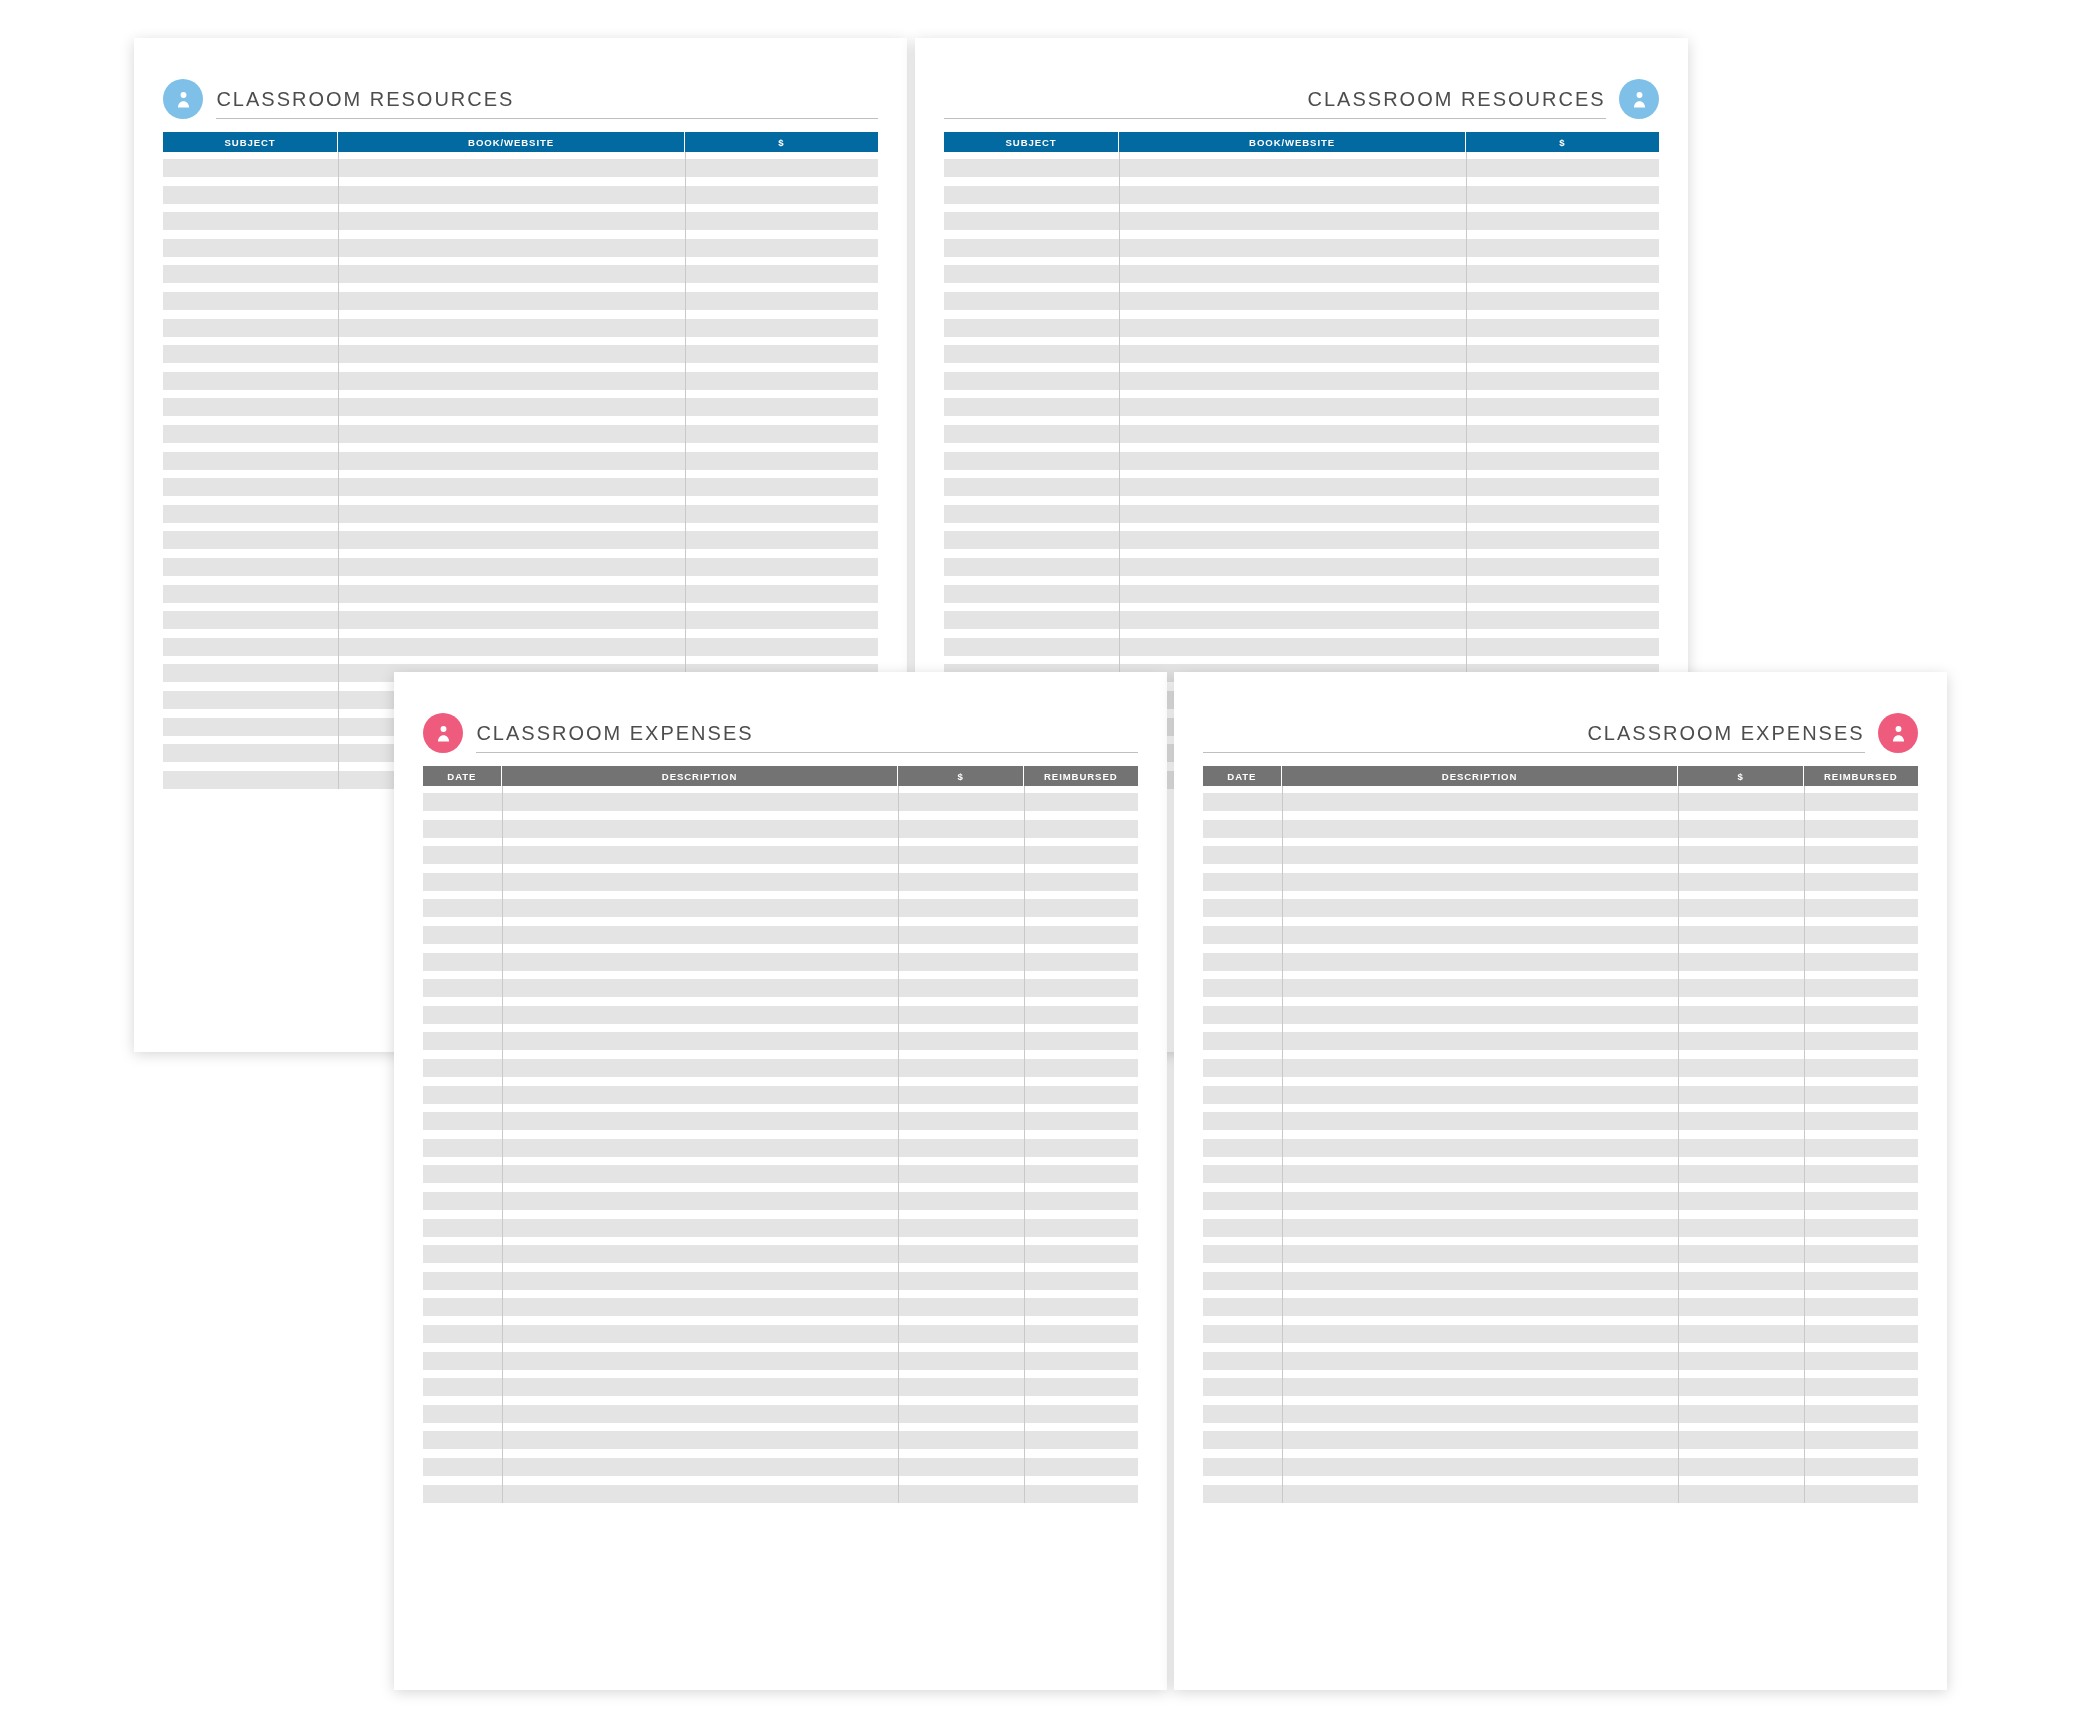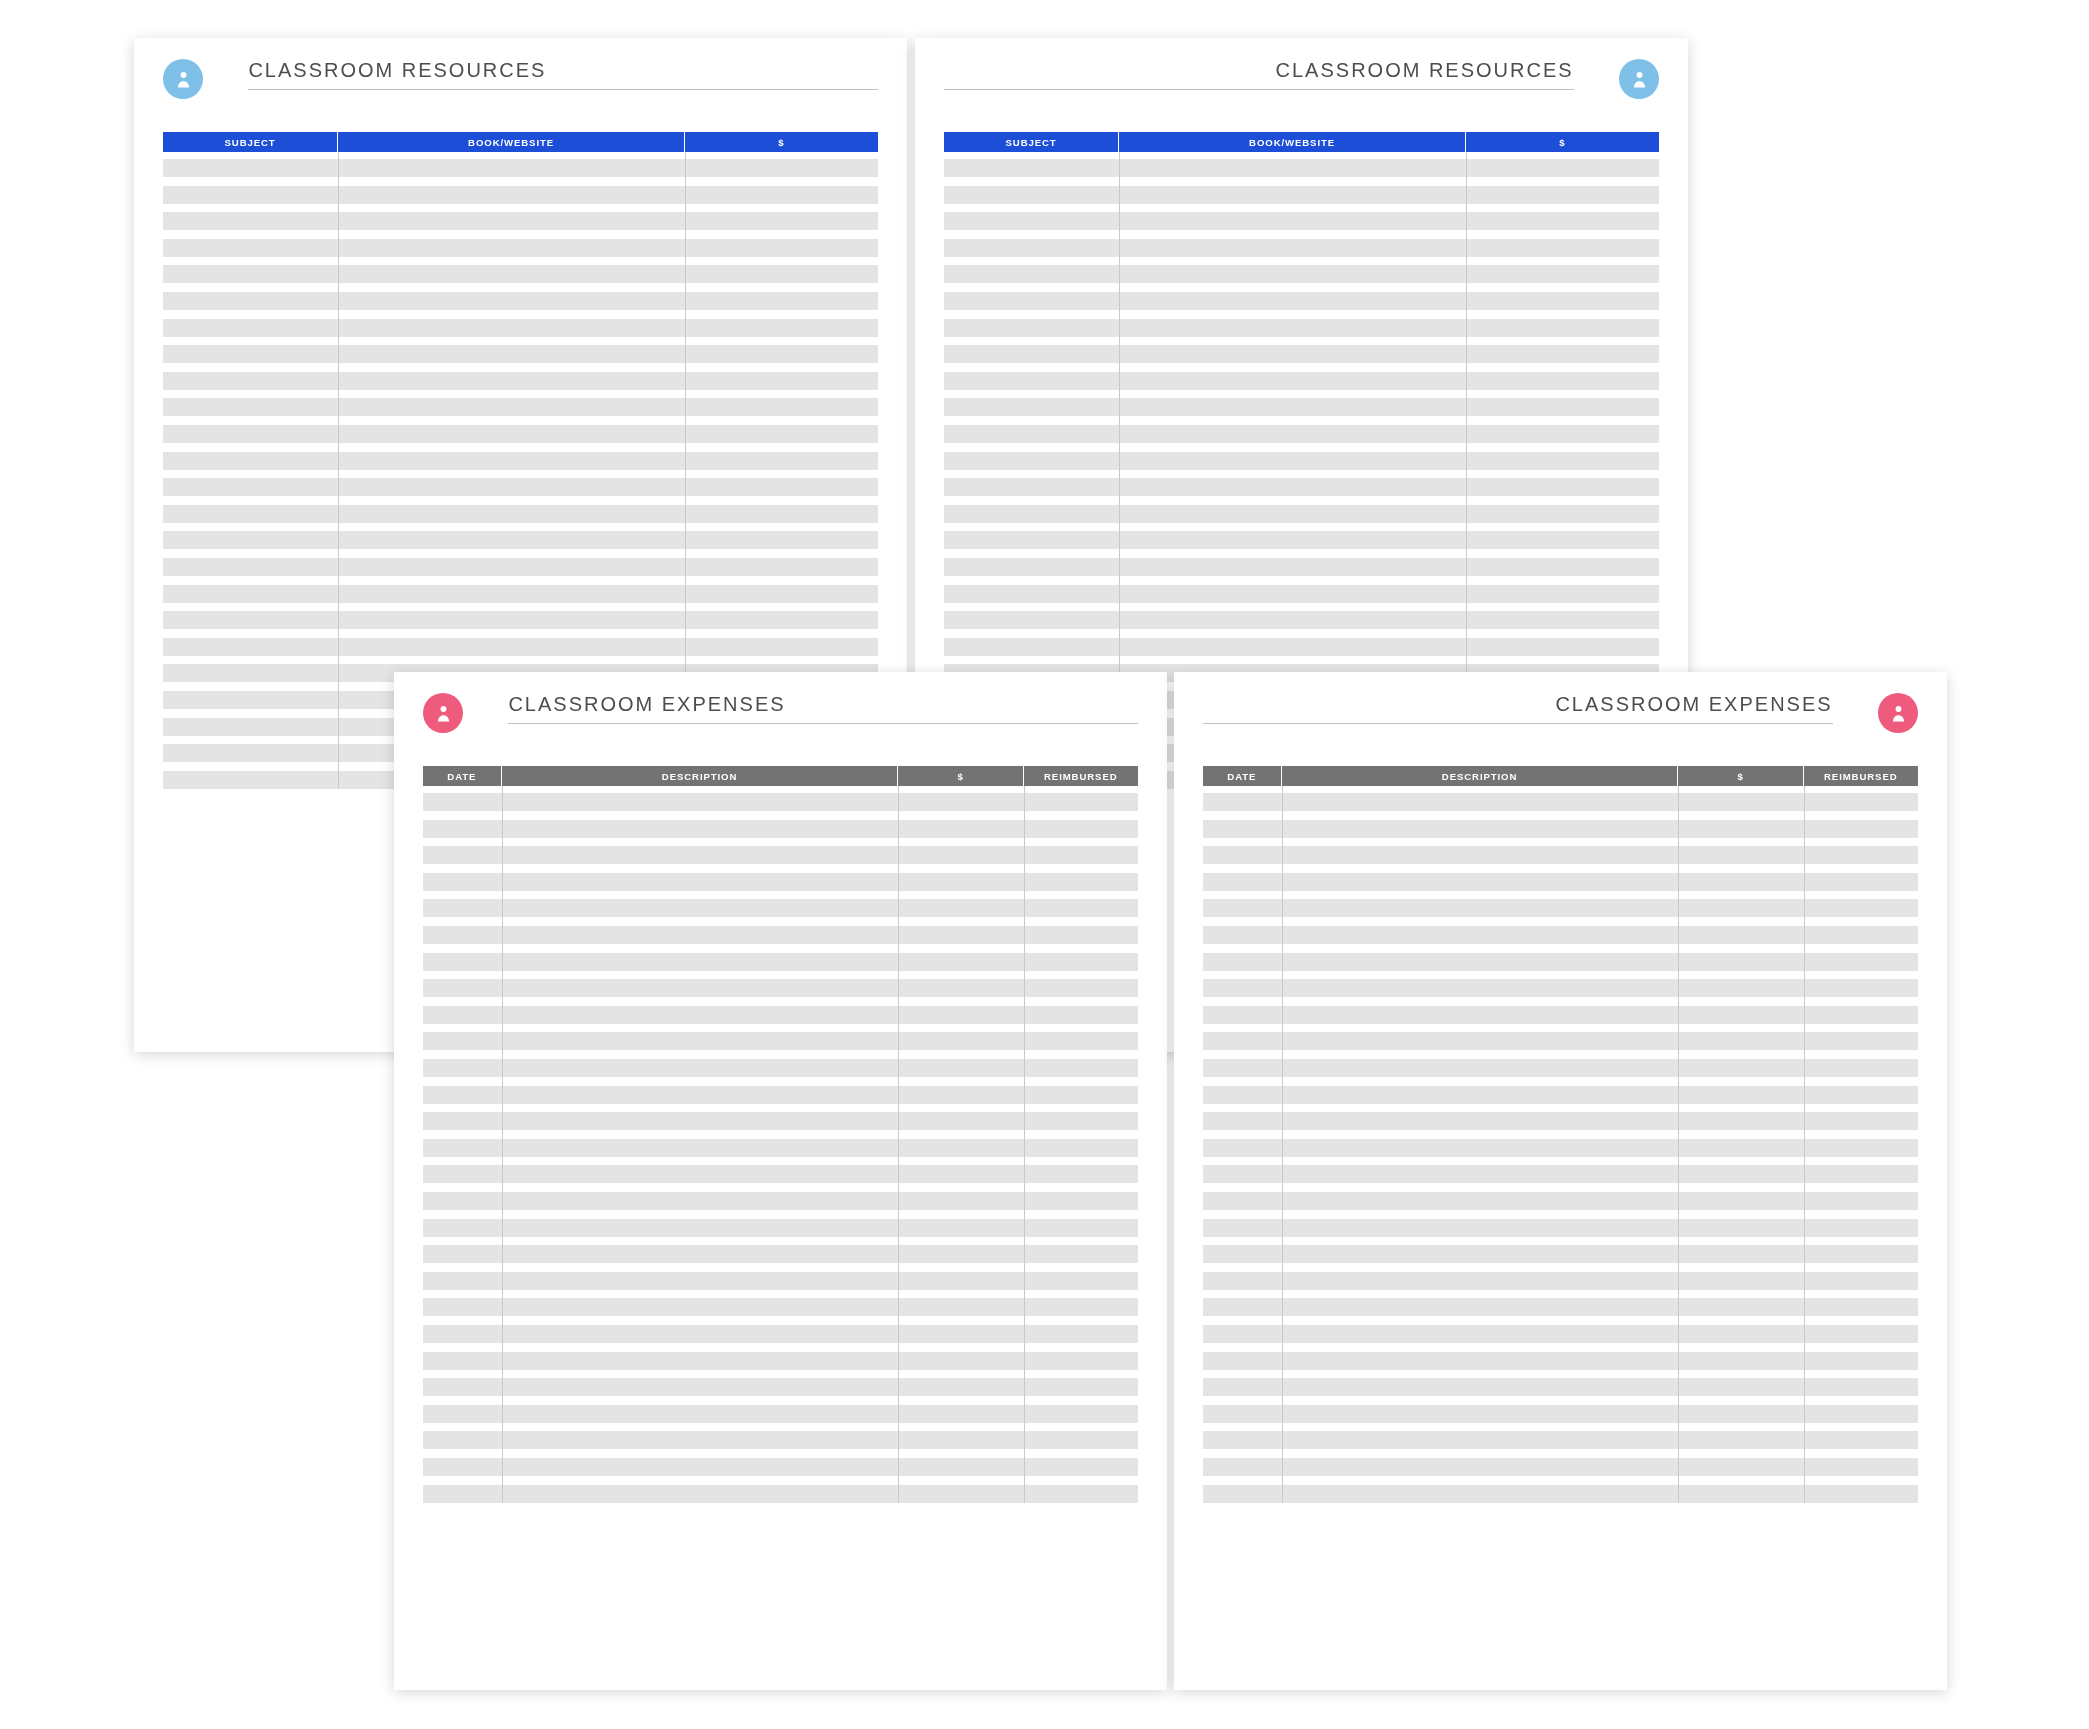--- a/index.html
+++ b/index.html
@@ -33,23 +33,22 @@
   .page-inner {
     position: absolute;
     left: 0; right: 0; top: 0; bottom: 0;
     padding: 21px 29px 0 29px;
     box-sizing: border-box;
   }
 
   
   .page-header {
     display: flex;
-    align-items: flex-start;
+    align-items: flex-end;
     height: 60px;
-    gap: 32px;
   }
   .page-header.right { flex-direction: row-reverse; }
 
   .badge {
     width: 40px;
     height: 40px;
     border-radius: 50%;
     flex: 0 0 auto;
     position: relative;
     display: flex;
@@ -92,21 +91,21 @@
     align-items: center;
     justify-content: center;
     color: #ffffff;
     font-size: 9.6px;
     letter-spacing: 0.9px;
     font-weight: 700;
     border-right: 1.9px solid #ffffff;
     box-sizing: border-box;
   }
   .col-head .cell:last-child { border-right: none; }
-  .col-head.blue .cell { background: #1d4ed8; }
+  .col-head.blue .cell { background: #0369a1; }
   .col-head.pink .cell { background: #737373; }
 
   
   .rows {
     position: relative;
     margin-top: 6.7px;
   }
   .row {
     height: 18px;
     background: #e4e4e4;

